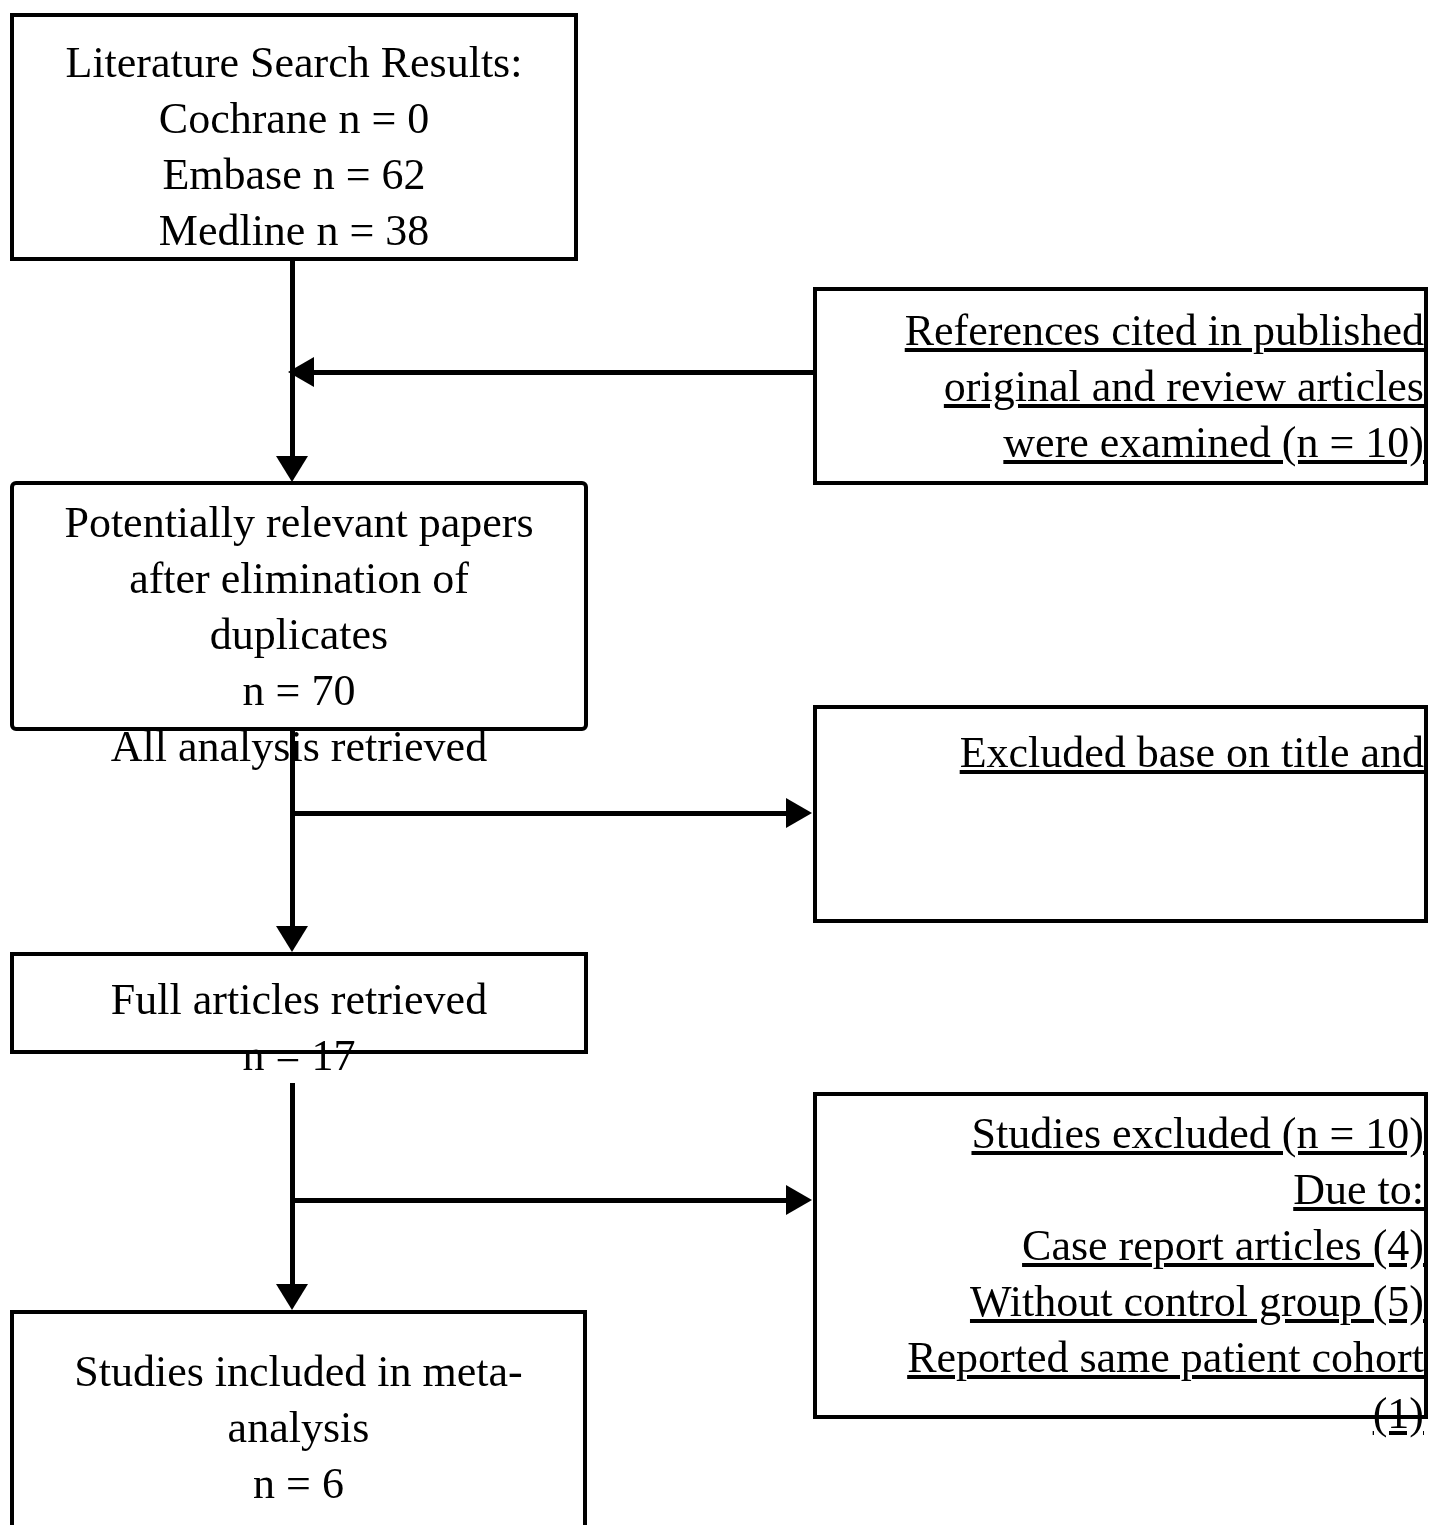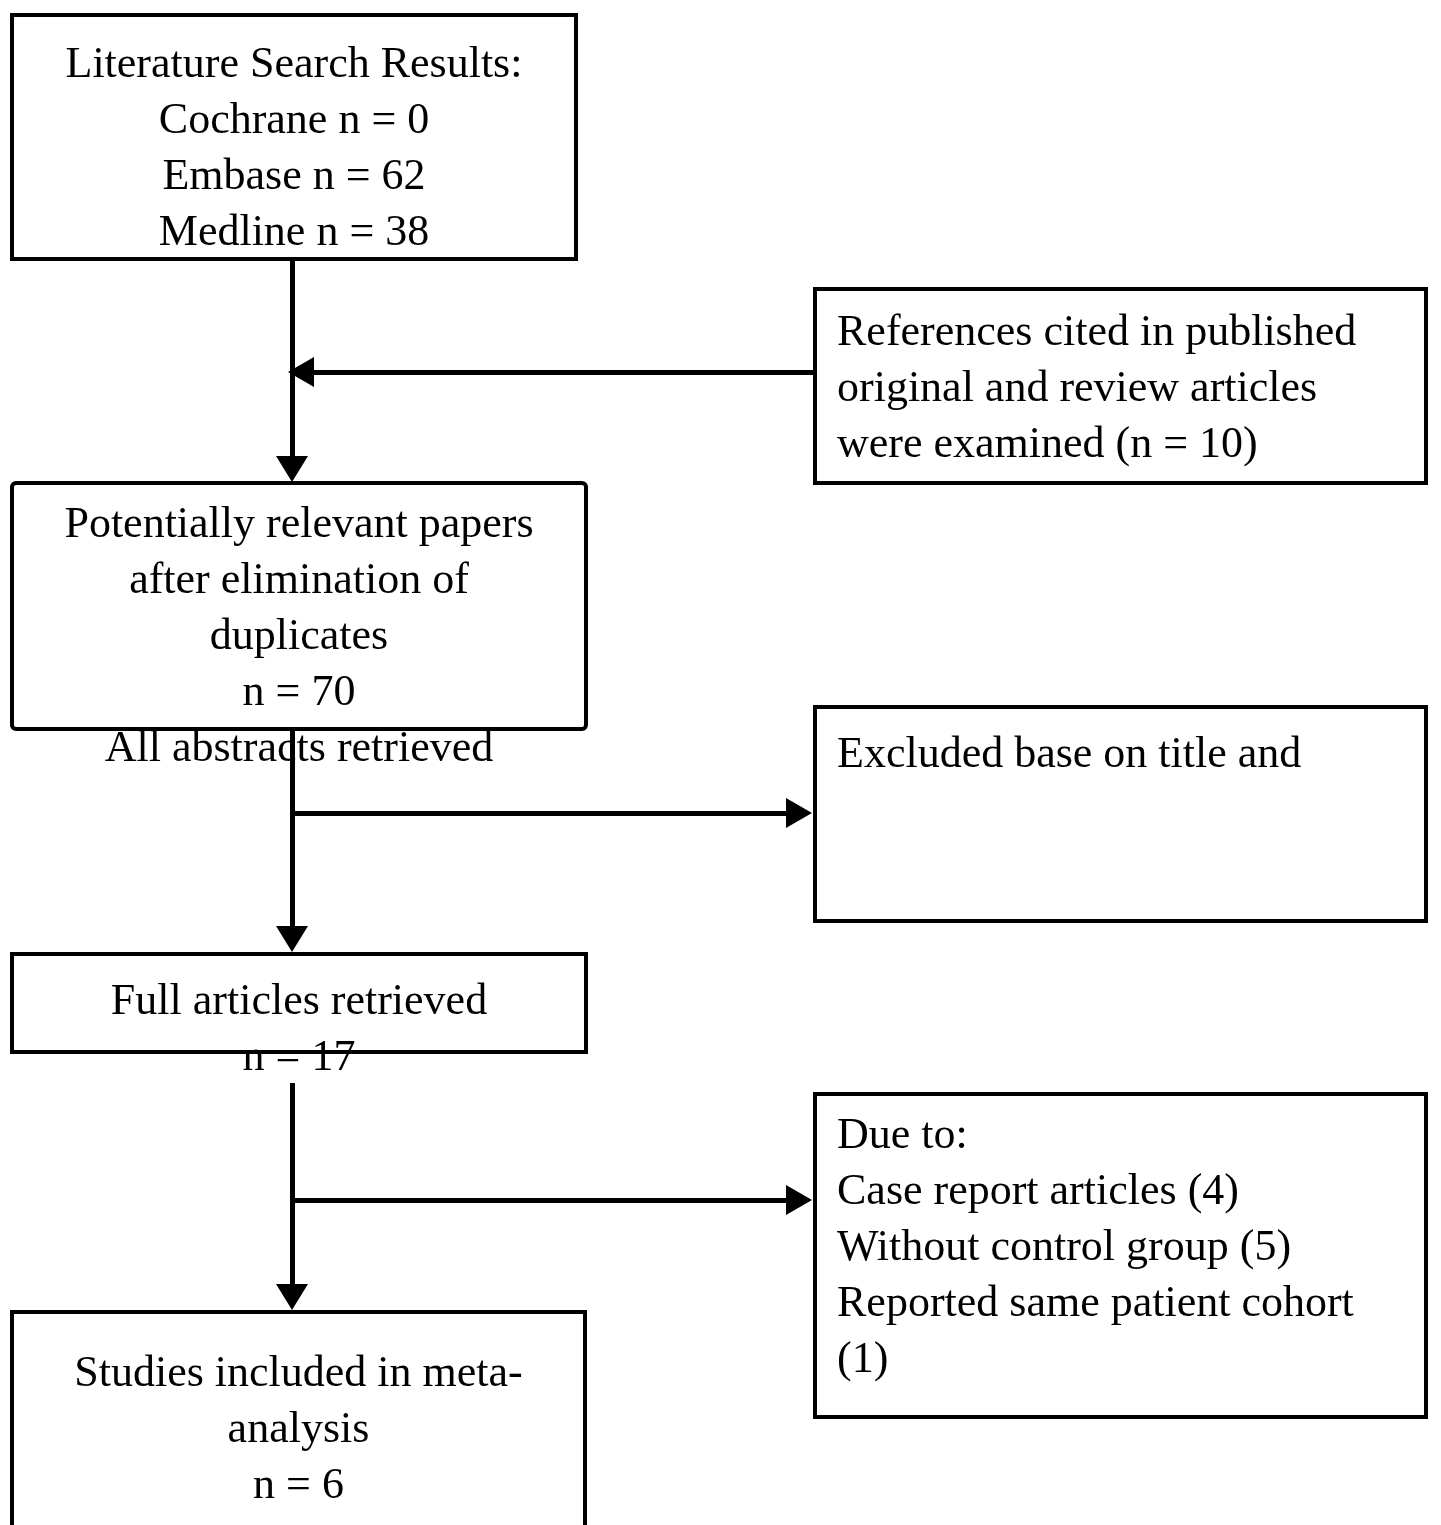--- a/index.html
+++ b/index.html
@@ -29,21 +29,21 @@
     left: 0;
     right: 0;
     box-sizing: border-box;
   }
   .line {
     font-size: 44px;
     line-height: 56px;
     white-space: nowrap;
   }
   .center .inner { text-align: center; }
-  .left   .inner { text-align: left; padding-left: 20px; }
+  .left   .inner { text-align: right; padding-left: 20px; text-decoration: underline; }
 
   
   #node-search      { left: 10px;  top: 13px;   width: 568px; height: 248px; }
   #node-search .inner { top: 18px; }
 
   #node-potential   { left: 10px;  top: 481px;  width: 578px; height: 250px; border-radius: 6px; }
   #node-potential .inner { top: 10px; }
 
   #node-fullart     { left: 10px;  top: 952px;  width: 578px; height: 102px; }
   #node-fullart .inner { top: 16px; }
@@ -127,39 +127,40 @@
       <div class="line">were examined (n = 10)</div>
     </div>
   </div>
 
   <div class="node center" id="node-potential">
     <div class="inner">
       <div class="line">Potentially relevant papers</div>
       <div class="line">after elimination of</div>
       <div class="line">duplicates</div>
       <div class="line">n = 70</div>
-      <div class="line">All abstracts retrieved</div>
+      <div class="line">All analysis retrieved</div>
     </div>
   </div>
 
   <div class="node left" id="node-excl-title">
     <div class="inner">
       <div class="line">Excluded base on title and</div>
     </div>
   </div>
 
   <div class="node center" id="node-fullart">
     <div class="inner">
       <div class="line">Full articles retrieved</div>
       <div class="line">n = 17</div>
     </div>
   </div>
 
   <div class="node left" id="node-excl-studies">
     <div class="inner">
+      <div class="line">Studies excluded (n = 10)</div>
       <div class="line">Due to:</div>
       <div class="line">Case report articles (4)</div>
       <div class="line">Without control group (5)</div>
       <div class="line">Reported same patient cohort</div>
       <div class="line">(1)</div>
     </div>
   </div>
 
   <div class="node center" id="node-included">
     <div class="inner">

